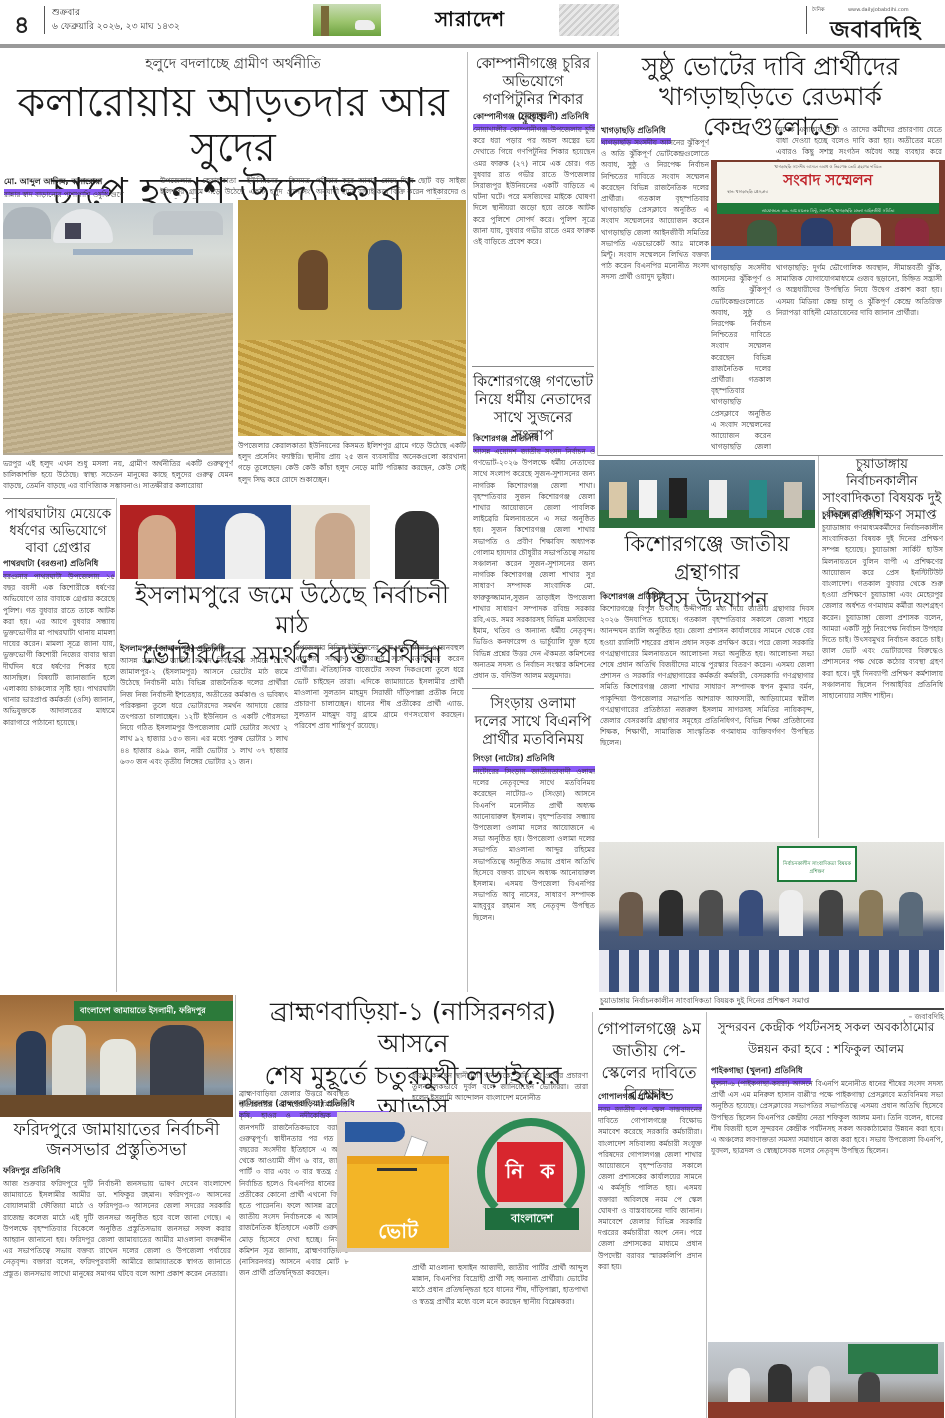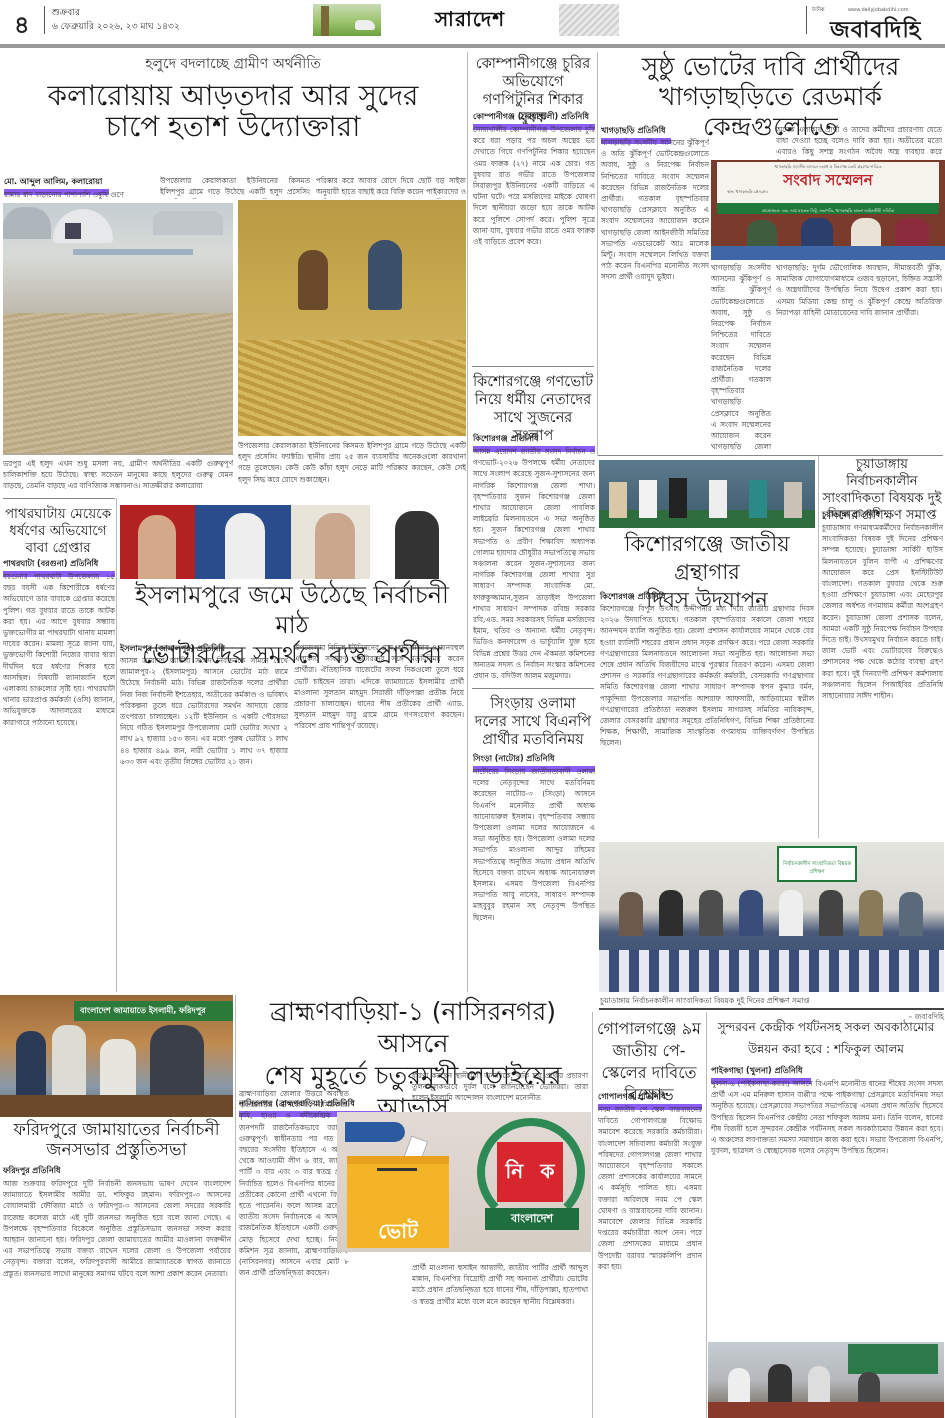--- a/index.html
+++ b/index.html
@@ -46,21 +46,21 @@
   </div>
   <div class="abs logo-vline"></div>
   <div class="abs logo-small">দৈনিক</div>
   <div class="abs logo-url">www.dailyjobabdihi.com</div>
   <div class="abs logo-main">জবাবদিহি</div>
 </div>
 <div class="abs mast-rule"></div>
 
 <div class="abs" style="left:0;top:52px;width:466px;">
   <div class="kicker">হলুদে বদলাচ্ছে গ্রামীণ অর্থনীতি</div>
-  <div class="headline" style="font-size:28px;margin-top:4px;">
+  <div class="headline" style="font-size:40px;margin-top:4px;">
     <div>কলারোয়ায় আড়তদার আর সুদের</div>
     <div>চাপে হতাশ উদ্যোক্তারা</div>
   </div>
 </div>
 <div class="abs byline" style="left:4px;top:175px;width:105px;">মো. আব্দুল আলিম, কলারোয়া</div>
 <div class="abs body-text" style="left:4px;top:189px;width:148px;height:12px;">রান্নার স্বাদ বাড়ানোর পাশাপাশি ওষুধি গুণে</div>
 <div class="photo" style="left:3px;top:203px;width:230px;height:252px;background:linear-gradient(180deg,#c5cdd1 0%,#d8dcd8 20%,#b8b0a2 50%,#c9bfae 70%,#b3a994 100%);">
   <div style="position:absolute;left:50px;top:6px;width:60px;height:34px;background:#e6e8ea;border-radius:30px 30px 4px 4px;"></div>
   <div style="position:absolute;left:62px;top:20px;width:16px;height:16px;background:#445;"></div>
   <div style="position:absolute;left:0;top:4px;width:48px;height:32px;background:#aeb6bc;border-radius:20px 20px 0 0;"></div>

